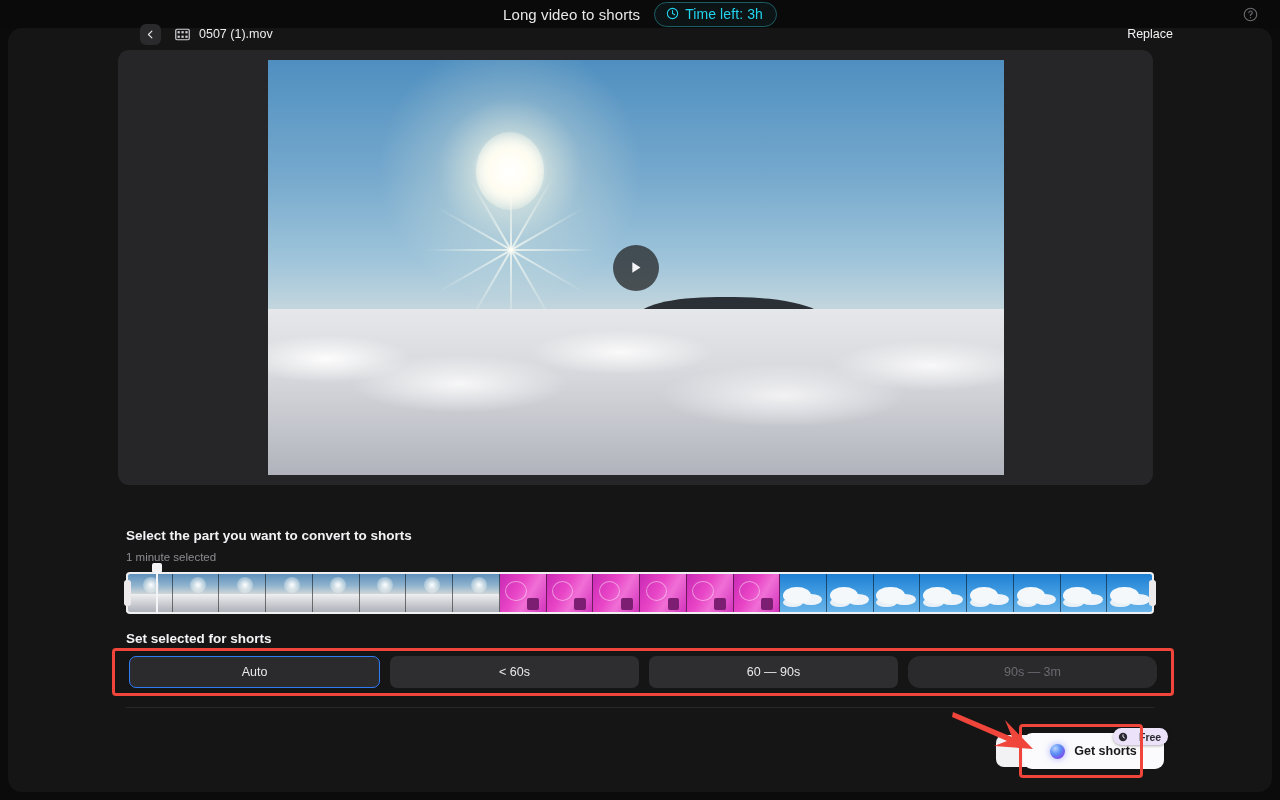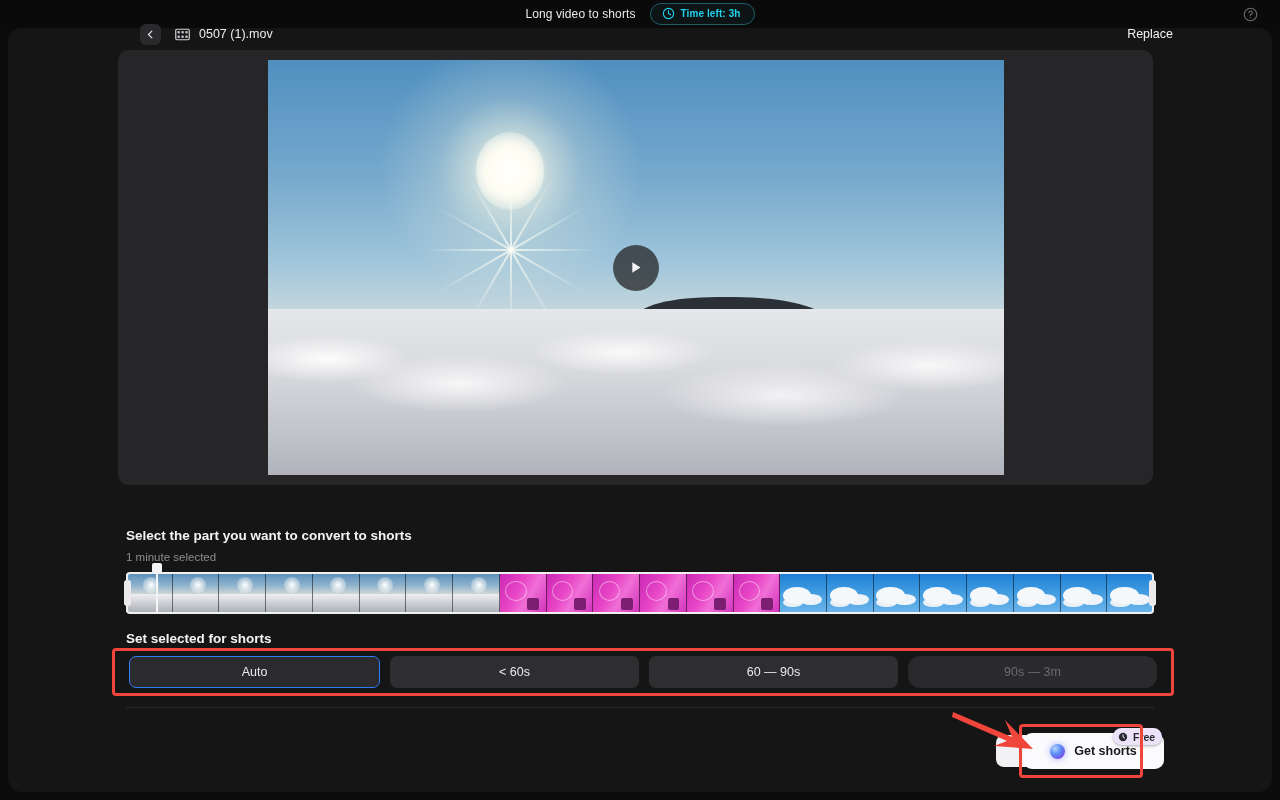--- a/index.html
+++ b/index.html
@@ -11,27 +11,27 @@
   }
   #app { position: relative; width: 1280px; height: 800px; background: #0b0b0c; }
 
   
   .topbar {
     position: absolute; top: 0; left: 0; width: 1280px; height: 28px;
     background: #0a0a0a;
     display: flex; align-items: center; justify-content: center;
   }
   .topbar-center { display: flex; align-items: center; gap: 14px; }
-  .topbar-title { font-size: 12px; color: #e8e8ea; letter-spacing: .1px; }
+  .topbar-title { font-size: 15px; color: #e8e8ea; letter-spacing: .1px; }
   .time-pill {
     display: flex; align-items: center; gap: 6px;
     border: 1px solid #1c5e66; border-radius: 20px;
     padding: 3px 13px 4px 11px; background: #0c1416;
   }
-  .time-pill .lbl { font-size: 10px; font-weight: bold; color: #22d3ee; letter-spacing: .1px; }
+  .time-pill .lbl { font-size: 14px; font-weight: normal; color: #22d3ee; letter-spacing: .1px; }
   .clock-ic { width: 13px; height: 13px; display:block; }
   .help-ic { position: absolute; right: 22px; top: 7px; width: 15px; height: 15px; opacity:.55; }
 
   
   .panel {
     position: absolute; left: 8px; top: 28px;
     width: 1264px; height: 764px;
     background: #151516; border-radius: 14px;
   }
 
@@ -195,21 +195,21 @@
     display:flex; align-items:center; justify-content:center; gap:9px; cursor:pointer;
   }
   .orb {
     width:15px; height:15px; border-radius:50%;
     background: radial-gradient(circle at 34% 30%, #b9d4ff 0%, #5b8ef5 40%, #7b4ae8 78%, #8f3fe0 100%);
     box-shadow:0 0 7px rgba(120,130,255,.65);
   }
   .cta-lbl { font-size:12.5px; font-weight:bold; color:#19191c; }
   .free-badge {
     position:absolute; left:1113px; top:728px; height:17px;
-    display:flex; align-items:center; gap:5px;
+    display:flex; align-items:center; gap:11px;
     background:#ece3fb; border-radius:10px; padding:0 7px 0 5px;
     box-shadow:0 1px 3px rgba(0,0,0,.3);
   }
   .free-lbl { font-size:10.5px; font-weight:bold; color:#2a2a30; white-space:nowrap; }
   .cta-redbox {
     position:absolute; left:1019px; top:724px; width:124px; height:54px;
     border:3px solid #f0453a; border-radius:4px; pointer-events:none;
   }
   .arrow { position:absolute; left:950px; top:706px; width:86px; height:46px; pointer-events:none; }
 </style>

